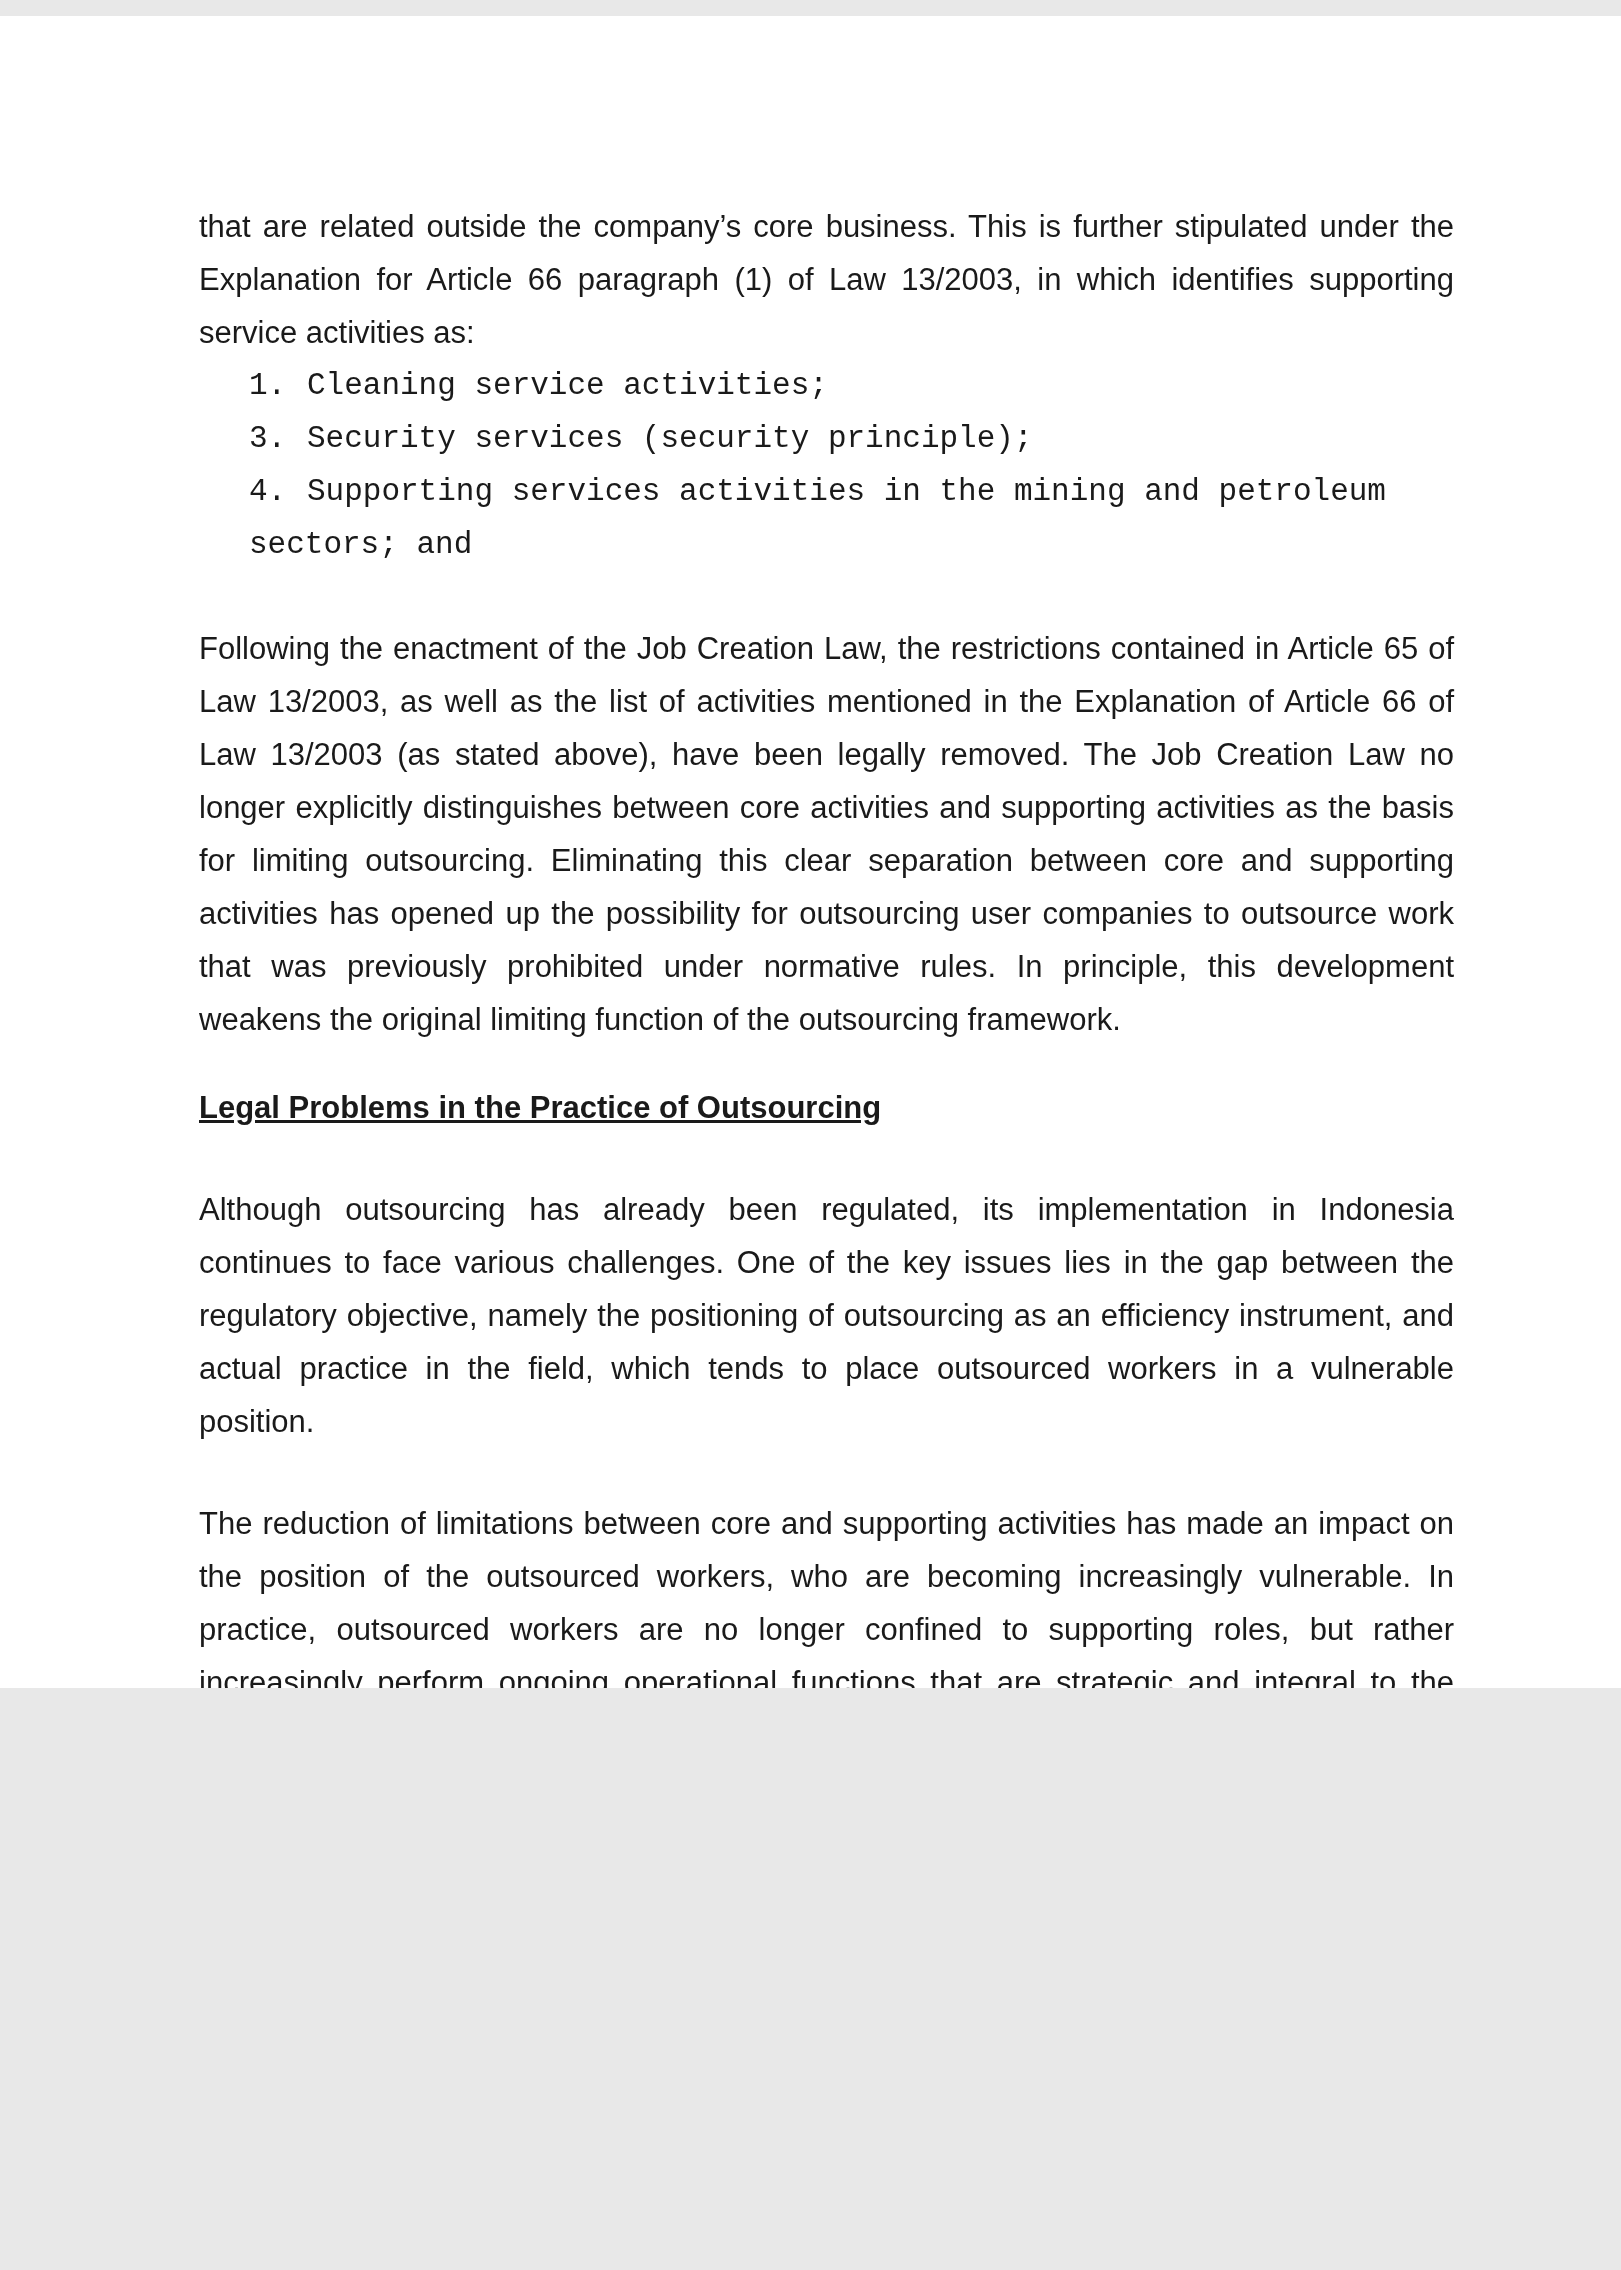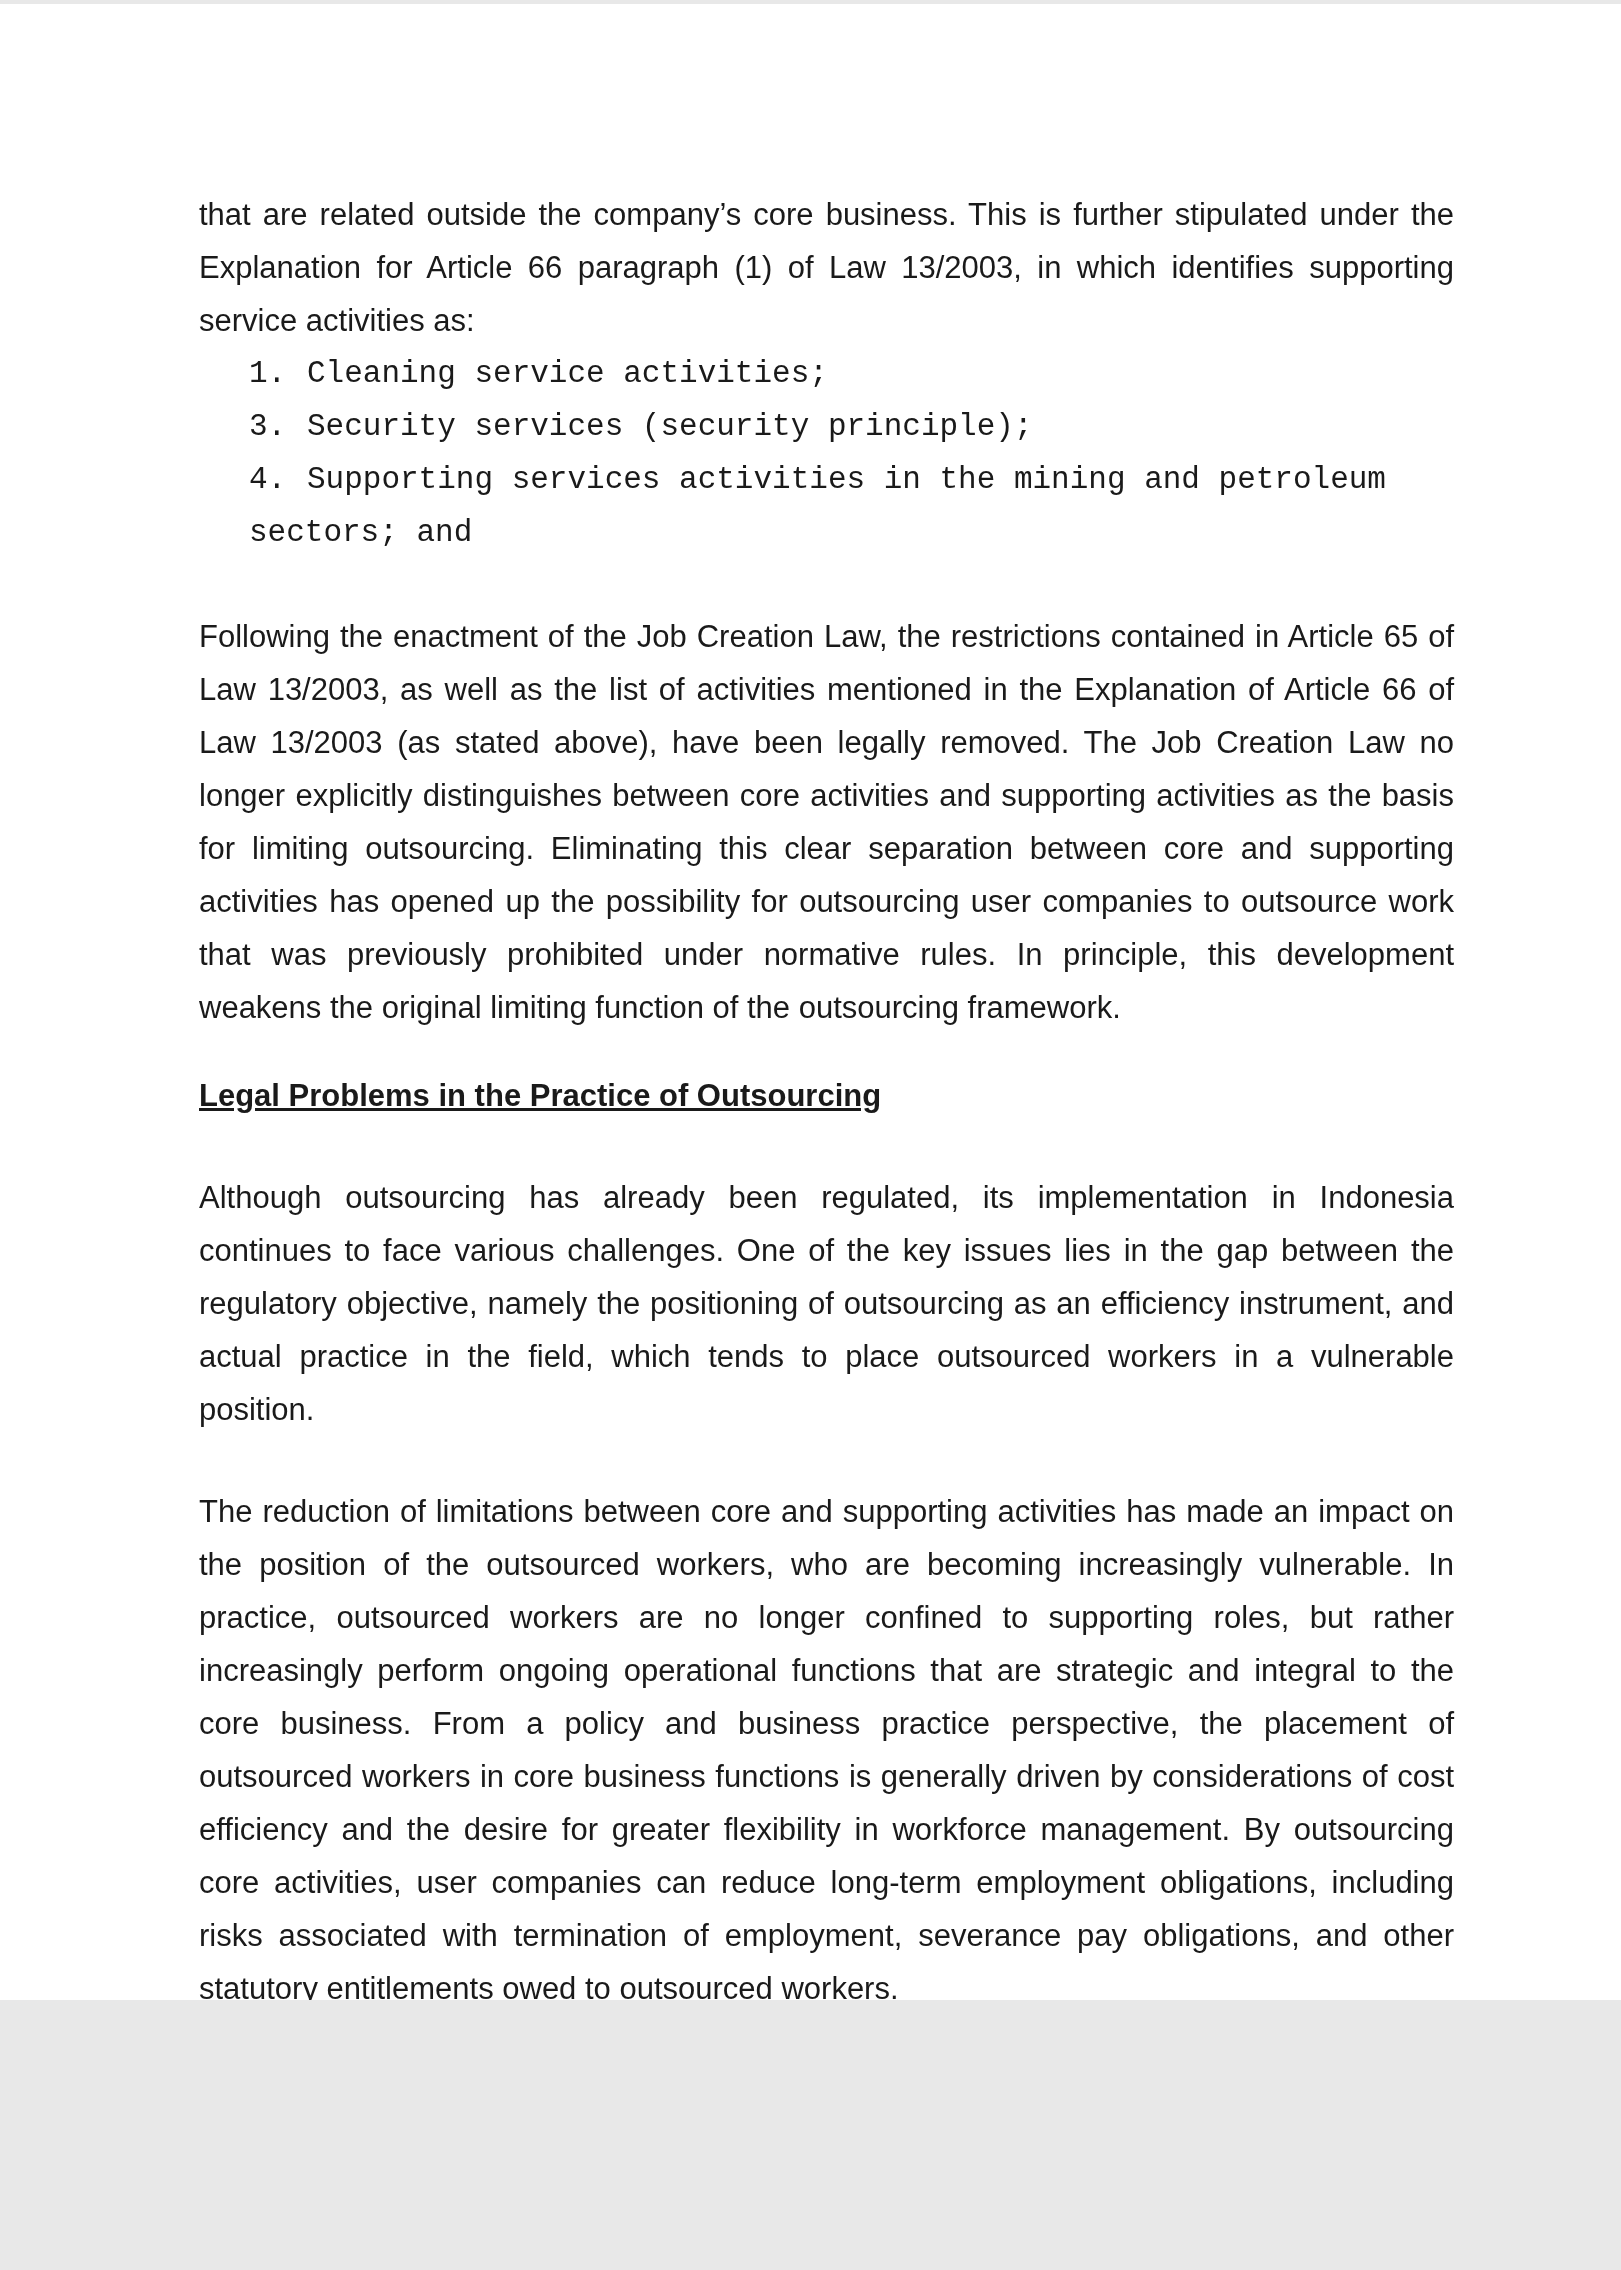--- a/index.html
+++ b/index.html
@@ -1,20 +1,20 @@
 <!DOCTYPE html>
 <html><head>
 <meta charset="utf-8">
 <style>
   html, body { margin: 0; padding: 0; background: #e8e8e8; }
   .page {
     position: relative;
     width: 1621px;
-    height: 1996px;
-    margin: 4px auto;
+    height: 1672px;
+    margin: 16px auto;
     background: #ffffff;
     box-sizing: border-box;
     padding: 184px 167px 16px 199px;
     font-family: "Liberation Sans", "DejaVu Sans", sans-serif;
     font-size: 31px;
     line-height: 53px;
     color: #1a1a1a;
     overflow: hidden;
   }
   .para {

